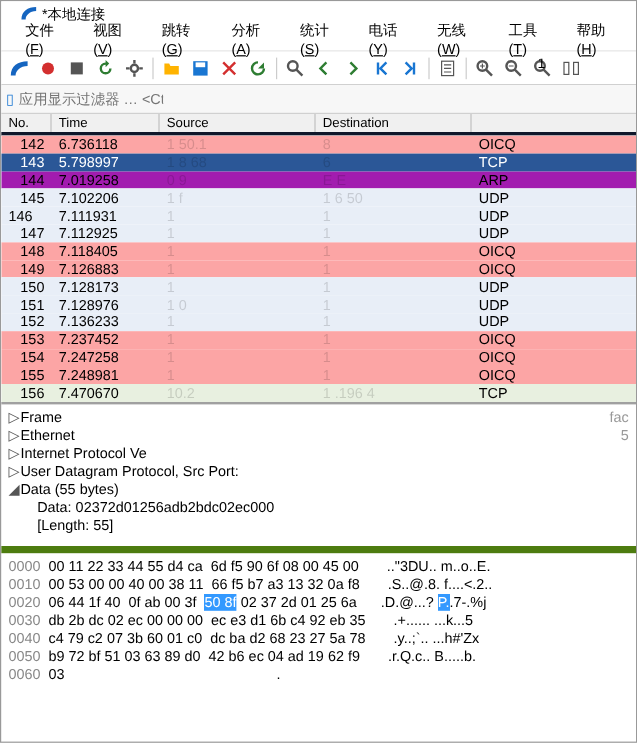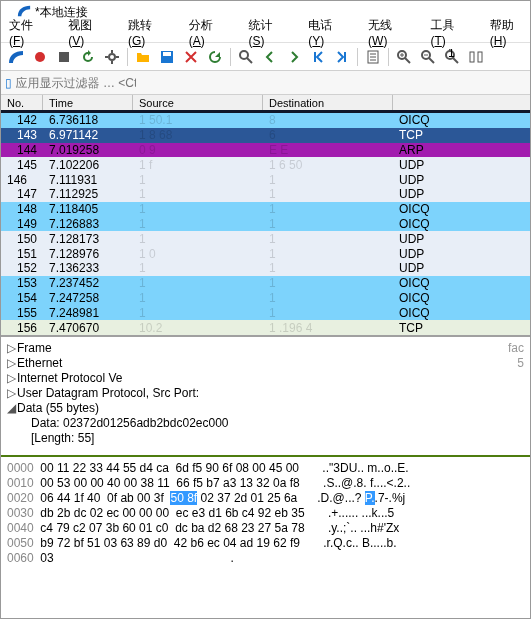--- a/index.html
+++ b/index.html
@@ -1,42 +1,42 @@
 <!DOCTYPE html>
 <html><head>
 <meta charset="utf-8">
 <style>
 * { margin:0; padding:0; box-sizing:border-box; font-family:"Segoe UI","Microsoft YaHei",Tahoma,sans-serif; font-size:12px; }
 body { background:#fff; width:531px; height:619px; overflow:hidden; border:1px solid #999; }
 .titlebar { height:22px; background:#fff; display:flex; align-items:center; padding:0 16px; gap:4px; }
 .titlebar svg { width:14px; height:14px; }
-.menubar { height:20px; display:flex; align-items:center; padding:0 2px; gap:16px; background:#fff; border-bottom:1px solid #e0e0e0;}
+.menubar { height:20px; display:flex; align-items:center; padding:0 14px; gap:16px; background:#fff; border-bottom:1px solid #e0e0e0;}
 .menubar .m { padding:2px 6px; cursor:default; }
 .m u { text-decoration:underline; }
 .toolbar { height:28px; display:flex; align-items:center; padding:0 4px; gap:2px; background:#fff; border-bottom:1px solid #d0d0d0;}
 .toolbar .tb { width:22px; height:22px; display:flex; align-items:center; justify-content:center; border:1px solid transparent; }
 .toolbar .sep { width:1px; height:18px; background:#ccc; margin:0 2px; }
 .filterbar { height:24px; display:flex; align-items:center; padding:0 4px; gap:4px; border-bottom:1px solid #d0d0d0; background:#f7f7f7;}
 .filterbar input { flex:0 0 auto; width:120px; border:none; background:transparent; color:#888; outline:none; }
 .filterbar .hint { color:#888; }
 .pkthdr { height:18px; display:flex; background:#f0f0f0; border-bottom:3px solid #0f172a; }
 .pkthdr div { padding:2px 6px; border-right:1px solid #c0c0c0; font-size:11px; }
 .c0{width:42px;} .c1{width:90px;} .c2{width:130px;} .c3{width:130px;} .c4{width:80px;}
 .pktlist { height:222px; overflow:hidden; position:relative; background:#fff;}
 .row { display:flex; height:14.8px; align-items:center; font-size:11px; font-family:Consolas,monospace; }
 .row div { padding:0 6px; white-space:nowrap; overflow:hidden; }
 .row.sel { background:#2b5797; color:#fff; }
-.row.oicq { background:#7dd3fc; }
+.row.oicq { background:#fca5a5; }
 .row.arp { background:#a21caf; }
 .row.udp { background:#e8eef7; }
 .row.tcp { background:#e8f0e0; }
 .tree { border-top:2px solid #a0a0a0; padding:4px 6px; height:120px; font-family:Consolas,monospace; font-size:11px; line-height:15px; overflow:hidden; }
 .tree .node { white-space:nowrap; }
 .tree .caret { display:inline-block; width:10px; color:#555; }
-.hex { border-top:2px solid #4d7c0f; padding:4px 6px; font-family:Consolas,monospace; font-size:11px; line-height:15px; white-space:pre; overflow:hidden; height:115px;}
+.hex { border-top:6px solid #4d7c0f; padding:4px 6px; font-family:Consolas,monospace; font-size:11px; line-height:15px; white-space:pre; overflow:hidden; height:115px;}
 .hex .hl { background:#3399ff; color:#fff; }
 .hex .sidehl { background:#3399ff; color:#fff; }
 .smudge { color:rgba(0,0,0,0.15); }
 </style>
 </head>
 <body>
 
 <div class="titlebar">
   <span>
    <svg viewBox="0 0 16 16">
@@ -194,21 +194,21 @@
 <div class="pktlist" id="pktlist">
     <div class="row oicq">
       <div class="c0" style="text-align:right">142</div>
       <div class="c1">6.736118</div>
       <div class="c2"><span class="smudge">1    50.1</span></div>
       <div class="c3"><span class="smudge">           8</span></div>
       <div class="c4">OICQ</div>
     </div>
     <div class="row sel">
       <div class="c0" style="text-align:right">143</div>
-      <div class="c1">6.971142</div>
+      <div class="c1">5.798997</div>
       <div class="c2"><span class="smudge">1    8   68</span></div>
       <div class="c3"><span class="smudge">           6</span></div>
       <div class="c4">TCP</div>
     </div>
     <div class="row arp">
       <div class="c0" style="text-align:right">144</div>
       <div class="c1">7.019258</div>
       <div class="c2"><span class="smudge">0         9</span></div>
       <div class="c3"><span class="smudge">E         E</span></div>
       <div class="c4">ARP</div>

